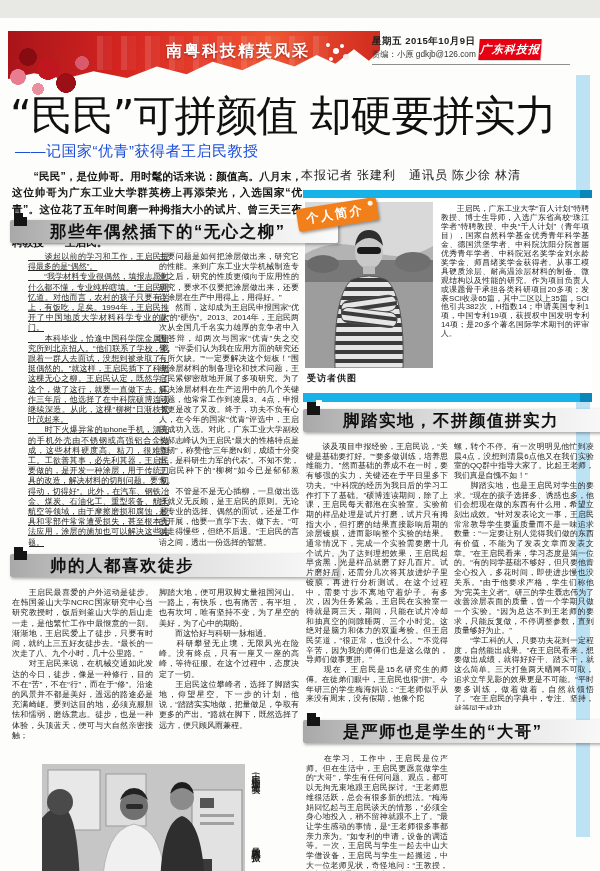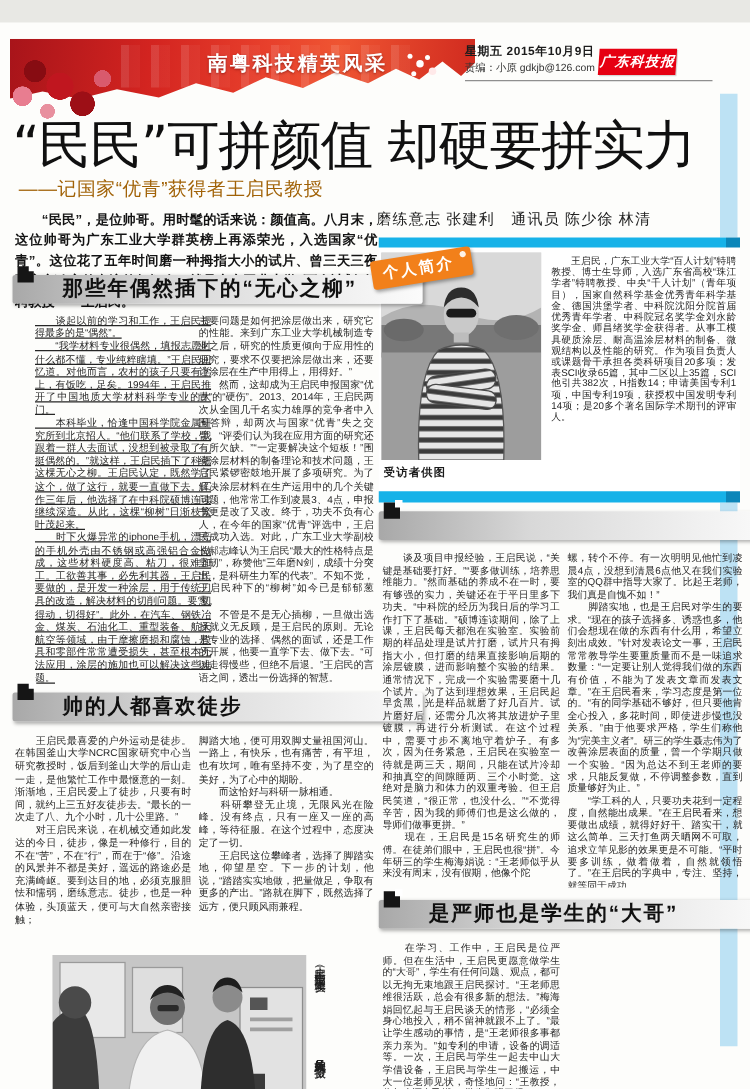--- a/index.html
+++ b/index.html
@@ -34,21 +34,21 @@
     display:flex;align-items:center;justify-content:center;font-family:"Liberation Serif","DejaVu Serif",serif;
     font-style:italic;font-weight:bold;font-size:11px;letter-spacing:1px;transform:skewX(-4deg);
     box-shadow:1px 1px 0 rgba(0,0,0,.15);white-space:nowrap;}
   .pagenum{position:absolute;left:534px;top:0px;font-family:"Liberation Serif","DejaVu Serif",serif;
     font-size:62px;font-weight:bold;color:#8e99a6;line-height:1;}
   .sidebar-blue{position:absolute;left:576px;top:57px;width:14px;height:762px;background:#bde2f4;}
 
   
   .headline{position:absolute;left:10px;top:70px;width:582px;font-size:42px;font-weight:400;color:#101010;
     letter-spacing:-1px;white-space:nowrap;font-family:"DejaVu Sans","Liberation Sans",sans-serif;}
-  .subtitle{position:absolute;left:15px;top:124px;font-size:15px;color:#a16207;letter-spacing:.5px;}
+  .subtitle{position:absolute;left:15px;top:124px;font-size:15px;color:#1d4ed8;letter-spacing:.5px;}
   .lead{position:absolute;left:12px;top:150px;width:290px;height:86px;font-size:10.6px;font-weight:bold;
     line-height:16.4px;text-align:justify;white-space:pre-line;color:#141414;overflow:hidden;}
   .byline{position:absolute;left:301px;top:149px;width:286px;font-family:"Liberation Serif","DejaVu Serif",serif;
     font-size:12px;color:#222;letter-spacing:1px;white-space:nowrap;}
 
   
   .pfbox{position:absolute;left:303px;top:172px;width:289px;height:212px;background:#fff;}
   .pfbar{position:absolute;left:0;width:100%;height:8px;
     background:linear-gradient(90deg,#17b2e8 0 96%,#0c86b9 96% 100%);}
   .pfbar.top{top:0;} .pfbar.bottom{bottom:0;height:9px;}
@@ -107,21 +107,21 @@
   </div>
   <div class="dateline">星期五 2015年10月9日</div>
   <div class="editline">责编：小原 gdkjb@126.com　美编：晓维</div>
   <div class="toprule"></div>
   <div class="masthead">广东科技报</div>
   <div class="sidebar-blue"></div>
 
   <div class="headline">“民民”可拼颜值 却硬要拼实力</div>
   <div class="subtitle">——记国家“优青”获得者王启民教授</div>
   <div class="lead">　　“民民”，是位帅哥。用时髦的话来说：颜值高。八月末，这位帅哥为广东工业大学群英榜上再添荣光，入选国家“优青”。这位花了五年时间磨一种拇指大小的试片、曾三天三夜不离实验室的专注的年轻人，就是广东工业大学“百人计划”特聘教授——王启民。</div>
-  <div class="byline">磨练意志 张建利　通讯员 陈少徐 林清</div>
+  <div class="byline">本报记者 张建利　通讯员 陈少徐 林清</div>
 
   <div class="pfbox">
     <div class="pfbar top"></div>
     <div class="pfbadge">
       <span>个人简介</span>
       <span class="dot"></span>
     </div>
     <div class="pfphoto">
       <svg width="128" height="166" viewBox="0 0 128 166">
         <defs>
@@ -169,20 +169,21 @@
   </div>
   <div class="col c-lg s2c1">　　王启民最喜爱的户外运动是徒步。在韩国釜山大学NCRC国家研究中心当研究教授时，饭后到釜山大学的后山走一走，是他繁忙工作中最惬意的一刻。渐渐地，王启民爱上了徒步，只要有时间，就约上三五好友徒步去。“最长的一次走了八、九个小时，几十公里路。”
 　　对王启民来说，在机械交通如此发达的今日，徒步，像是一种修行，目的不在“苦”，不在“行”，而在于“修”。沿途的风景并不都是美好，遥远的路途必是充满崎岖。要到达目的地，必须克服胆怯和懦弱，磨练意志。徒步，也是一种体验，头顶蓝天，便可与大自然亲密接触；</div>
   <div class="col c-lg s2c2">脚踏大地，便可用双脚丈量祖国河山。一路上，有快乐，也有痛苦，有平坦，也有坎坷，唯有坚持不变，为了星空的美好，为了心中的期盼。
 　　而这恰好与科研一脉相通。
 　　科研攀登无止境，无限风光在险峰。没有终点，只有一座又一座的高峰，等待征服。在这个过程中，态度决定了一切。
 　　王启民这位攀峰者，选择了脚踏实地，仰望星空。下一步的计划，他说，“踏踏实实地做，把量做足，争取有更多的产出。”路就在脚下，既然选择了远方，便只顾风雨兼程。</div>
 
   <div class="shead sh3">
     <span class="sbullet"></span>
+    <span>脚踏实地，不拼颜值拼实力</span>
   </div>
   <div class="col c-sm s3c1">　　谈及项目申报经验，王启民说，“关键是基础要打好。”“要多做训练，培养思维能力。”然而基础的养成不在一时，要有够强的实力，关键还在于平日里多下功夫。“中科院的经历为我日后的学习工作打下了基础。”硕博连读期间，除了上课，王启民每天都泡在实验室。实验前期的样品处理是试片打磨，试片只有拇指大小，但打磨的结果直接影响后期的涂层镀膜，进而影响整个实验的结果。通常情况下，完成一个实验需要磨十几个试片。为了达到理想效果，王启民起早贪黑，光是样品就磨了好几百片。试片磨好后，还需分几次将其放进炉子里镀膜，再进行分析测试。在这个过程中，需要寸步不离地守着炉子。有多次，因为任务紧急，王启民在实验室一待就是两三天，期间，只能在试片冷却和抽真空的间隙睡两、三个小时觉。这绝对是脑力和体力的双重考验。但王启民笑道，“很正常，也没什么。”“不觉得辛苦，因为我的师傅们也是这么做的，导师们做事更拼。”
 　　现在，王启民是15名研究生的师傅。在徒弟们眼中，王启民也很“拼”。今年研三的学生梅海娟说：“王老师似乎从来没有周末，没有假期，他像个陀</div>
   <div class="col c-sm s3c2">螺，转个不停。有一次明明见他忙到凌晨4点，没想到清晨6点他又在我们实验室的QQ群中指导大家了。比起王老师，我们真是自愧不如！”
 　　脚踏实地，也是王启民对学生的要求。“现在的孩子选择多、诱惑也多，他们会想现在做的东西有什么用，希望立刻出成效。”针对发表论文一事，王启民常常教导学生要重质量而不是一味追求数量：“一定要让别人觉得我们做的东西有价值，不能为了发表文章而发表文章。”在王启民看来，学习态度是第一位的。“有的同学基础不够好，但只要他肯全心投入，多花时间，即使进步慢也没关系。”由于他要求严格，学生们称他为“完美主义者”。研三的学生聂志伟为了改善涂层表面的质量，曾一个学期只做一个实验。“因为总达不到王老师的要求，只能反复做，不停调整参数，直到质量够好为止。”
 　　“学工科的人，只要功夫花到一定程度，自然能出成果。”在王启民看来，想要做出成绩，就得好好干、踏实干，就这么简单。三天打鱼两天晒网不可取，追求立竿见影的效果更是不可能。“平时要多训练，做着做着，自然就领悟了。”在王启民的字典中，专注、坚持，就等同于成功。</div>
 
   <div class="shead sh4">
     <span class="sbullet"></span>
     <span>是严师也是学生的“大哥”</span>

